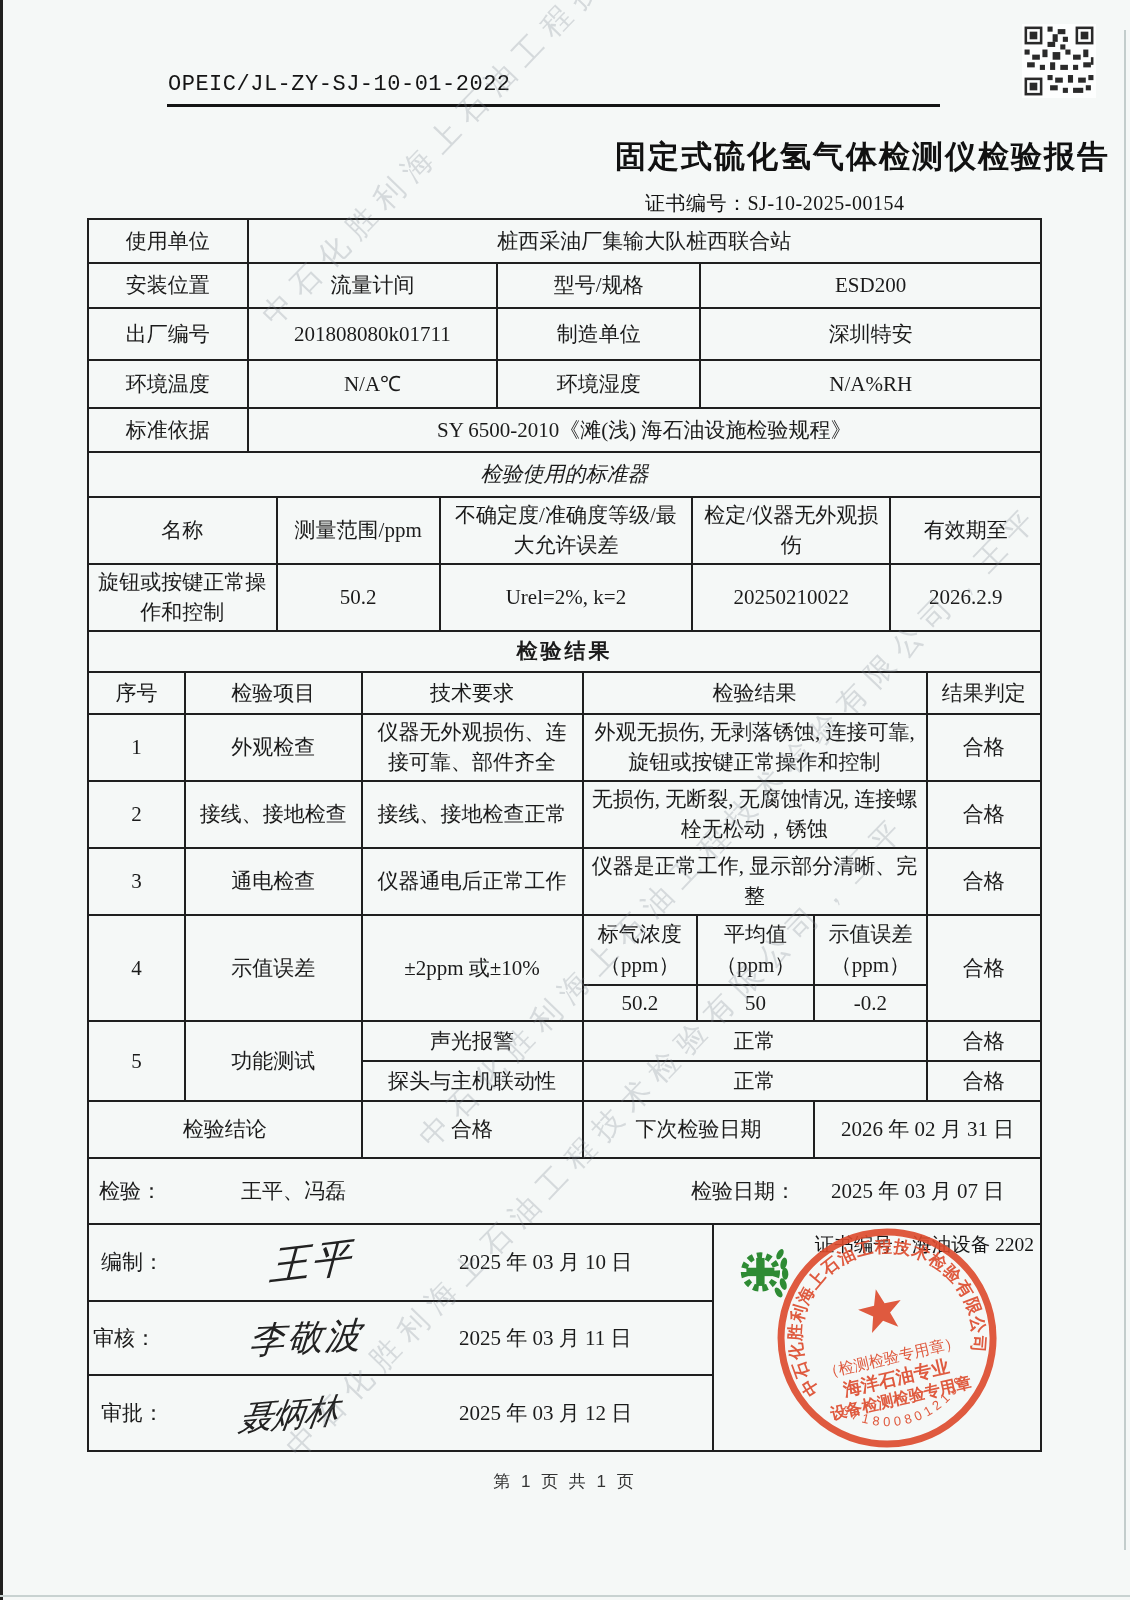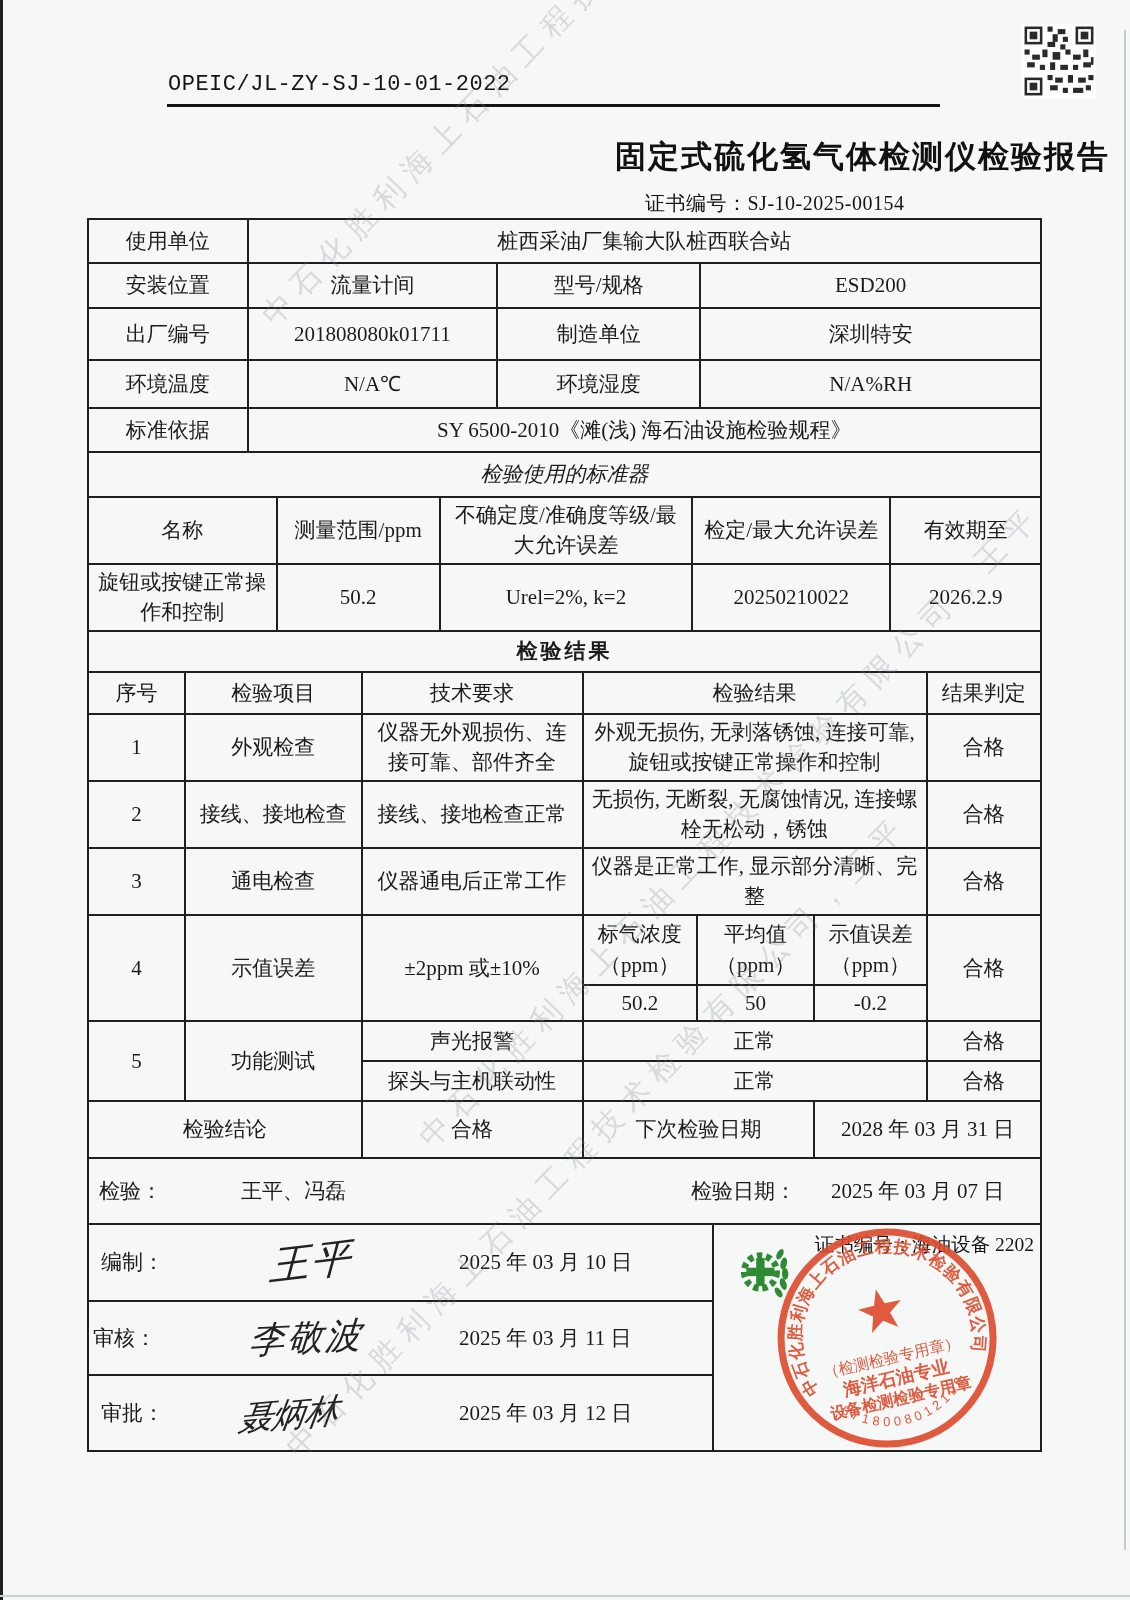--- a/index.html
+++ b/index.html
@@ -207,21 +207,21 @@
           <col style="width:15.8%">
         </colgroup>
       <tbody>
           <tr style="height:44px">
         <td colspan="5" class="al">检验使用的标准器</td>
       </tr>
       <tr style="height:58px">
         <td>名称</td>
         <td>测量范围/ppm</td>
         <td class="small">不确定度/准确度等级/最大允许误差</td>
-        <td>检定/最大允许误差</td>
+        <td>检定/仪器无外观损伤</td>
         <td>有效期至</td>
       </tr>
       <tr style="height:63px">
         <td>旋钮或按键正常操作和控制</td>
         <td>50.2</td>
         <td>Urel=2%, k=2</td>
         <td>20250210022</td>
         <td>2026.2.9</td>
       </tr>
     </tbody>
@@ -295,21 +295,21 @@
       </tr>
       <tr style="height:40px">
         <td>探头与主机联动性</td>
         <td colspan="3">正常</td>
         <td>合格</td>
       </tr>
       <tr style="height:57px">
         <td colspan="2">检验结论</td>
         <td>合格</td>
         <td colspan="2">下次检验日期</td>
-        <td colspan="2">2028 年 03 月 31 日</td>
+        <td colspan="2">2026 年 02 月 31 日</td>
       </tr>
     </tbody>
       </table>
 
     <table class="doc no-top">
       <tbody>
           <tr style="height:65px">
         <td class="poscell" style="padding:0">
           <span class="abs" style="left:10px">检验：</span>
           <span class="abs" style="left:152px">王平、冯磊</span>
@@ -381,13 +381,14 @@
         <td class="poscell" style="padding:0">
           <span class="abs" style="left:12px">审批：</span>
           <span class="abs sig sig3" style="left:150px">聂炳林</span>
           <span class="abs" style="left:370px">2025 年 03 月 12 日</span>
         </td>
       </tr>
     </tbody>
       </table>
   </div>
 
+  <div class="footer">第 1 页 共 1 页</div>
 </div>
 
 </body></html>

